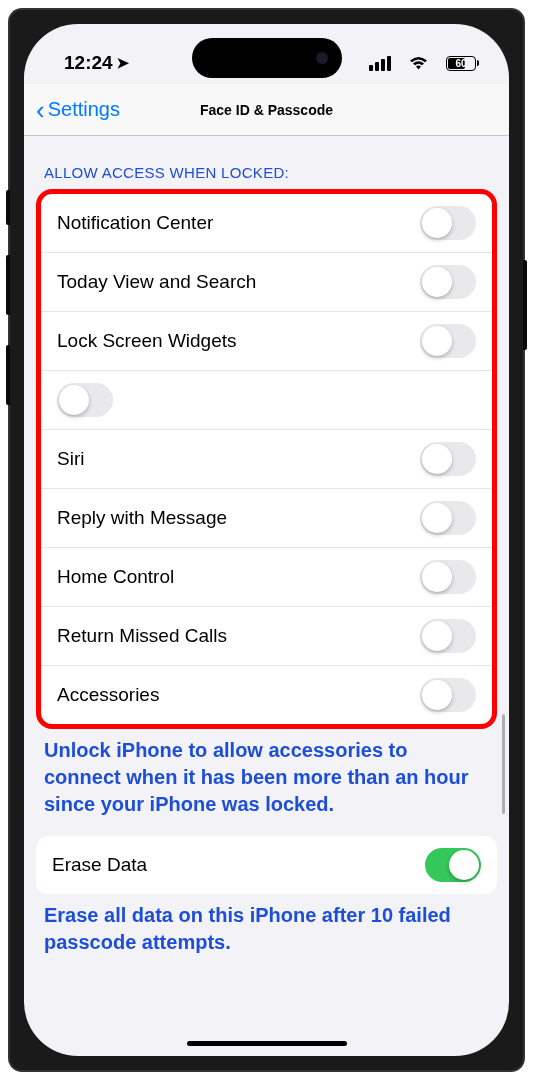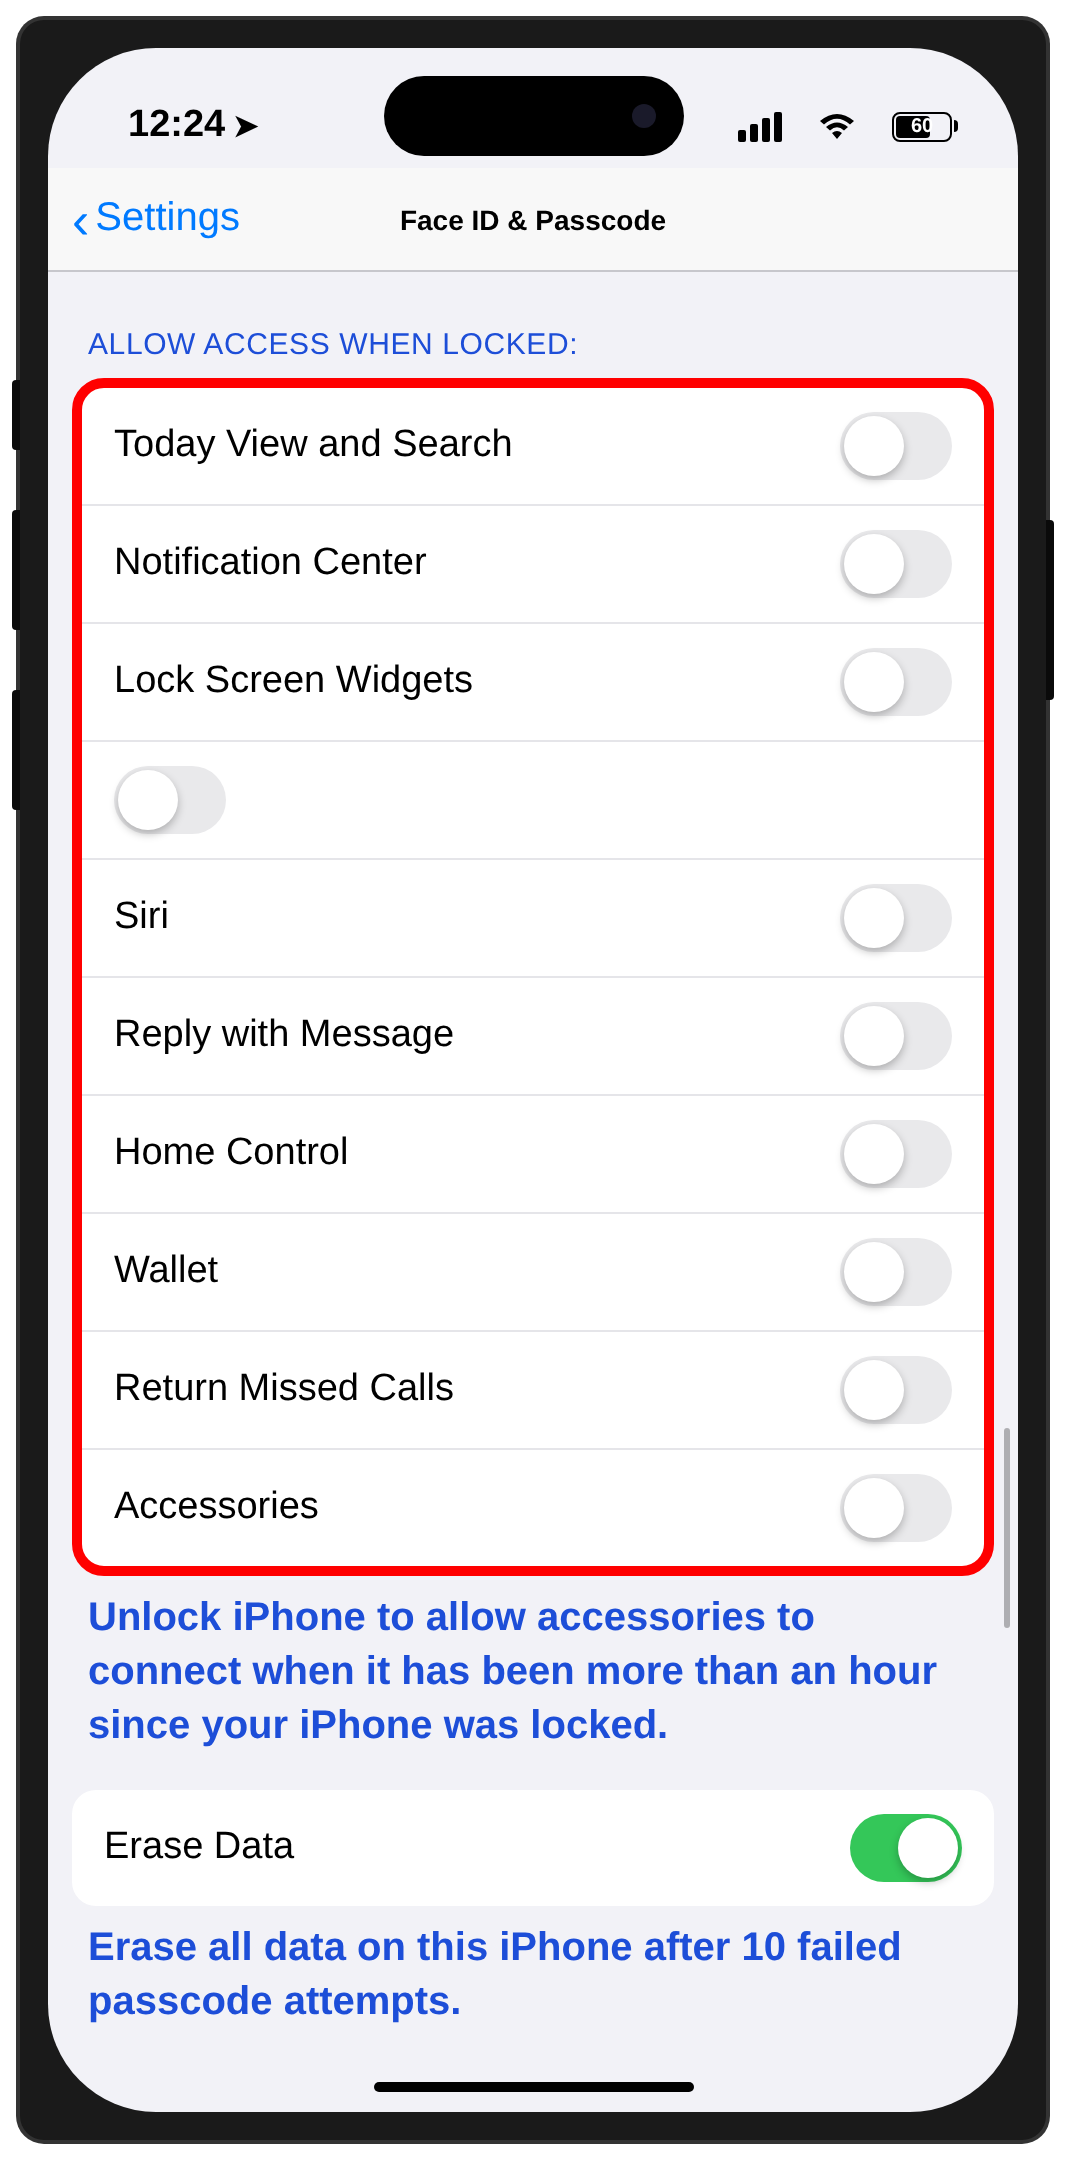--- a/index.html
+++ b/index.html
@@ -322,32 +322,32 @@
       </div>
       <div class="nav-title">Face ID &amp; Passcode</div>
     </div>
 
     <div class="content">
       <div class="section-header">ALLOW ACCESS WHEN LOCKED:</div>
 
       <div class="settings-group highlighted" id="allow-access-group">
 
       <div class="setting-row">
+            <span class="setting-label">Notification Center</span>
+            <div class="toggle off">
+              <div class="toggle-knob"></div>
+            </div>
+          </div>
+          <div class="setting-row">
             <span class="setting-label">Today View and Search</span>
             <div class="toggle off">
               <div class="toggle-knob"></div>
             </div>
           </div>
           <div class="setting-row">
-            <span class="setting-label">Notification Center</span>
-            <div class="toggle off">
-              <div class="toggle-knob"></div>
-            </div>
-          </div>
-          <div class="setting-row">
             <span class="setting-label">Lock Screen Widgets</span>
             <div class="toggle off">
               <div class="toggle-knob"></div>
             </div>
           </div>
           <div class="setting-row">
             <div class="toggle off">
               <div class="toggle-knob"></div>
             </div>
           </div>
@@ -358,26 +358,20 @@
             </div>
           </div>
           <div class="setting-row">
             <span class="setting-label">Reply with Message</span>
             <div class="toggle off">
               <div class="toggle-knob"></div>
             </div>
           </div>
           <div class="setting-row">
             <span class="setting-label">Home Control</span>
-            <div class="toggle off">
-              <div class="toggle-knob"></div>
-            </div>
-          </div>
-          <div class="setting-row">
-            <span class="setting-label">Wallet</span>
             <div class="toggle off">
               <div class="toggle-knob"></div>
             </div>
           </div>
           <div class="setting-row">
             <span class="setting-label">Return Missed Calls</span>
             <div class="toggle off">
               <div class="toggle-knob"></div>
             </div>
           </div>

